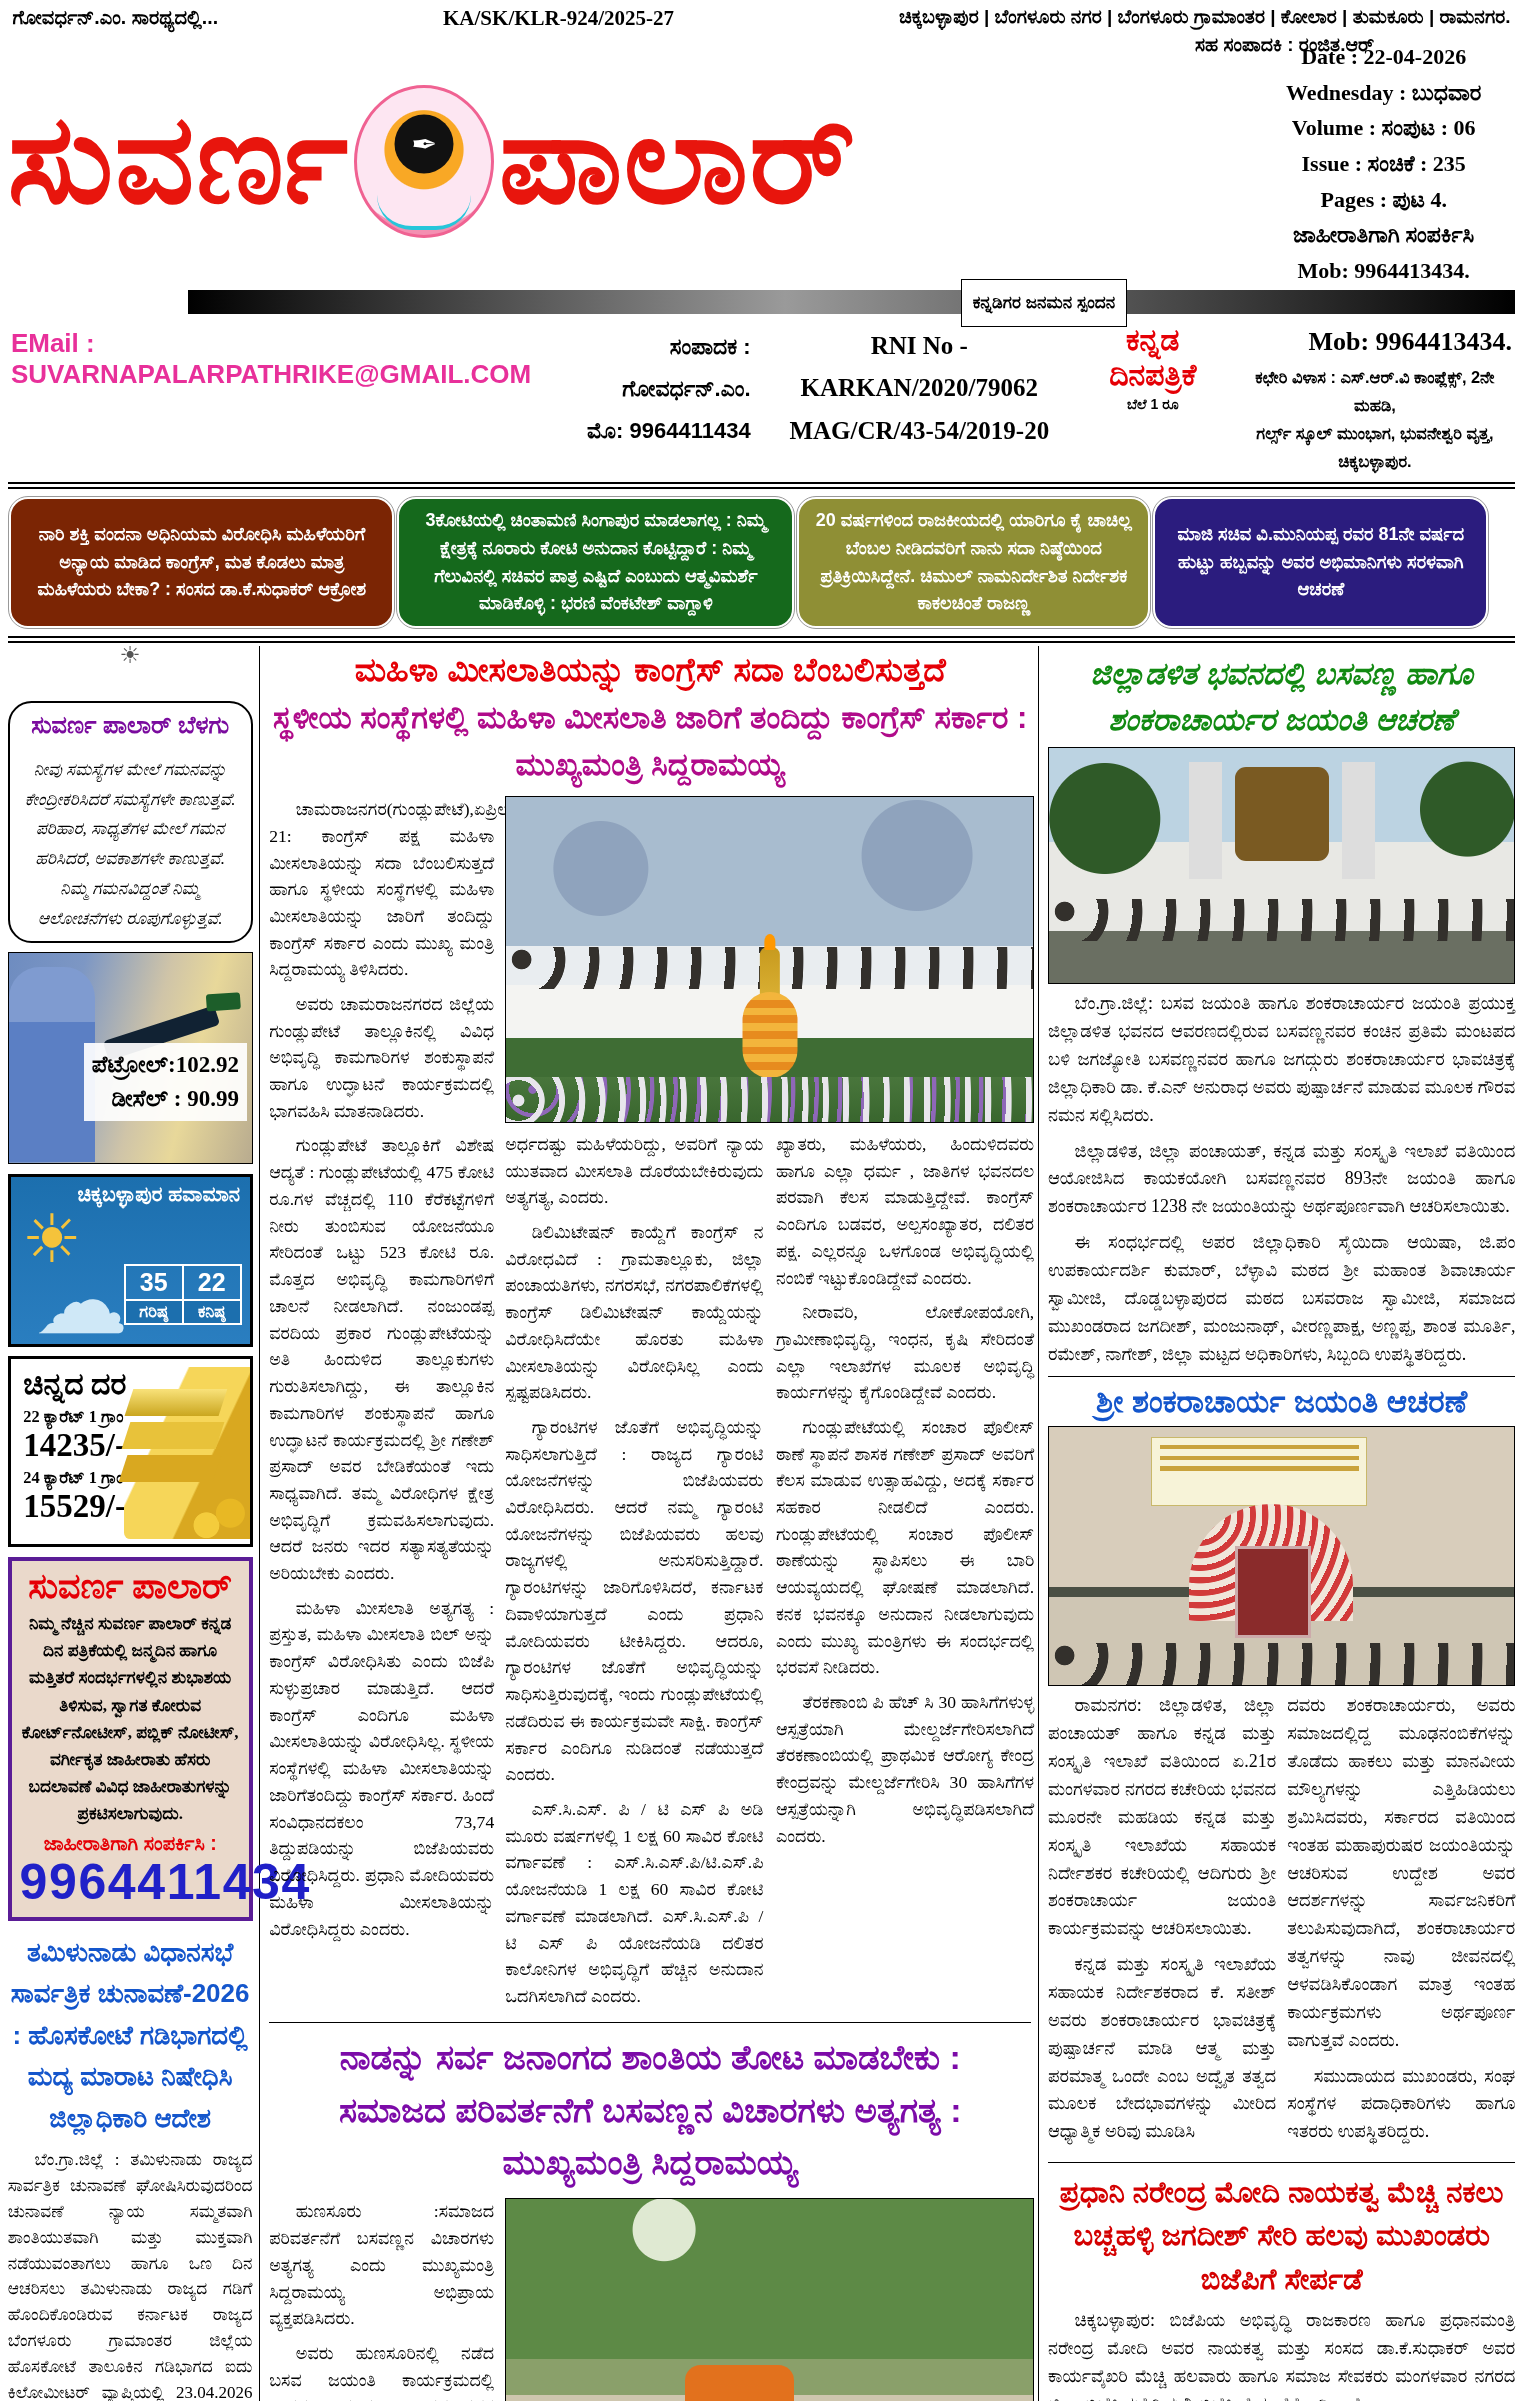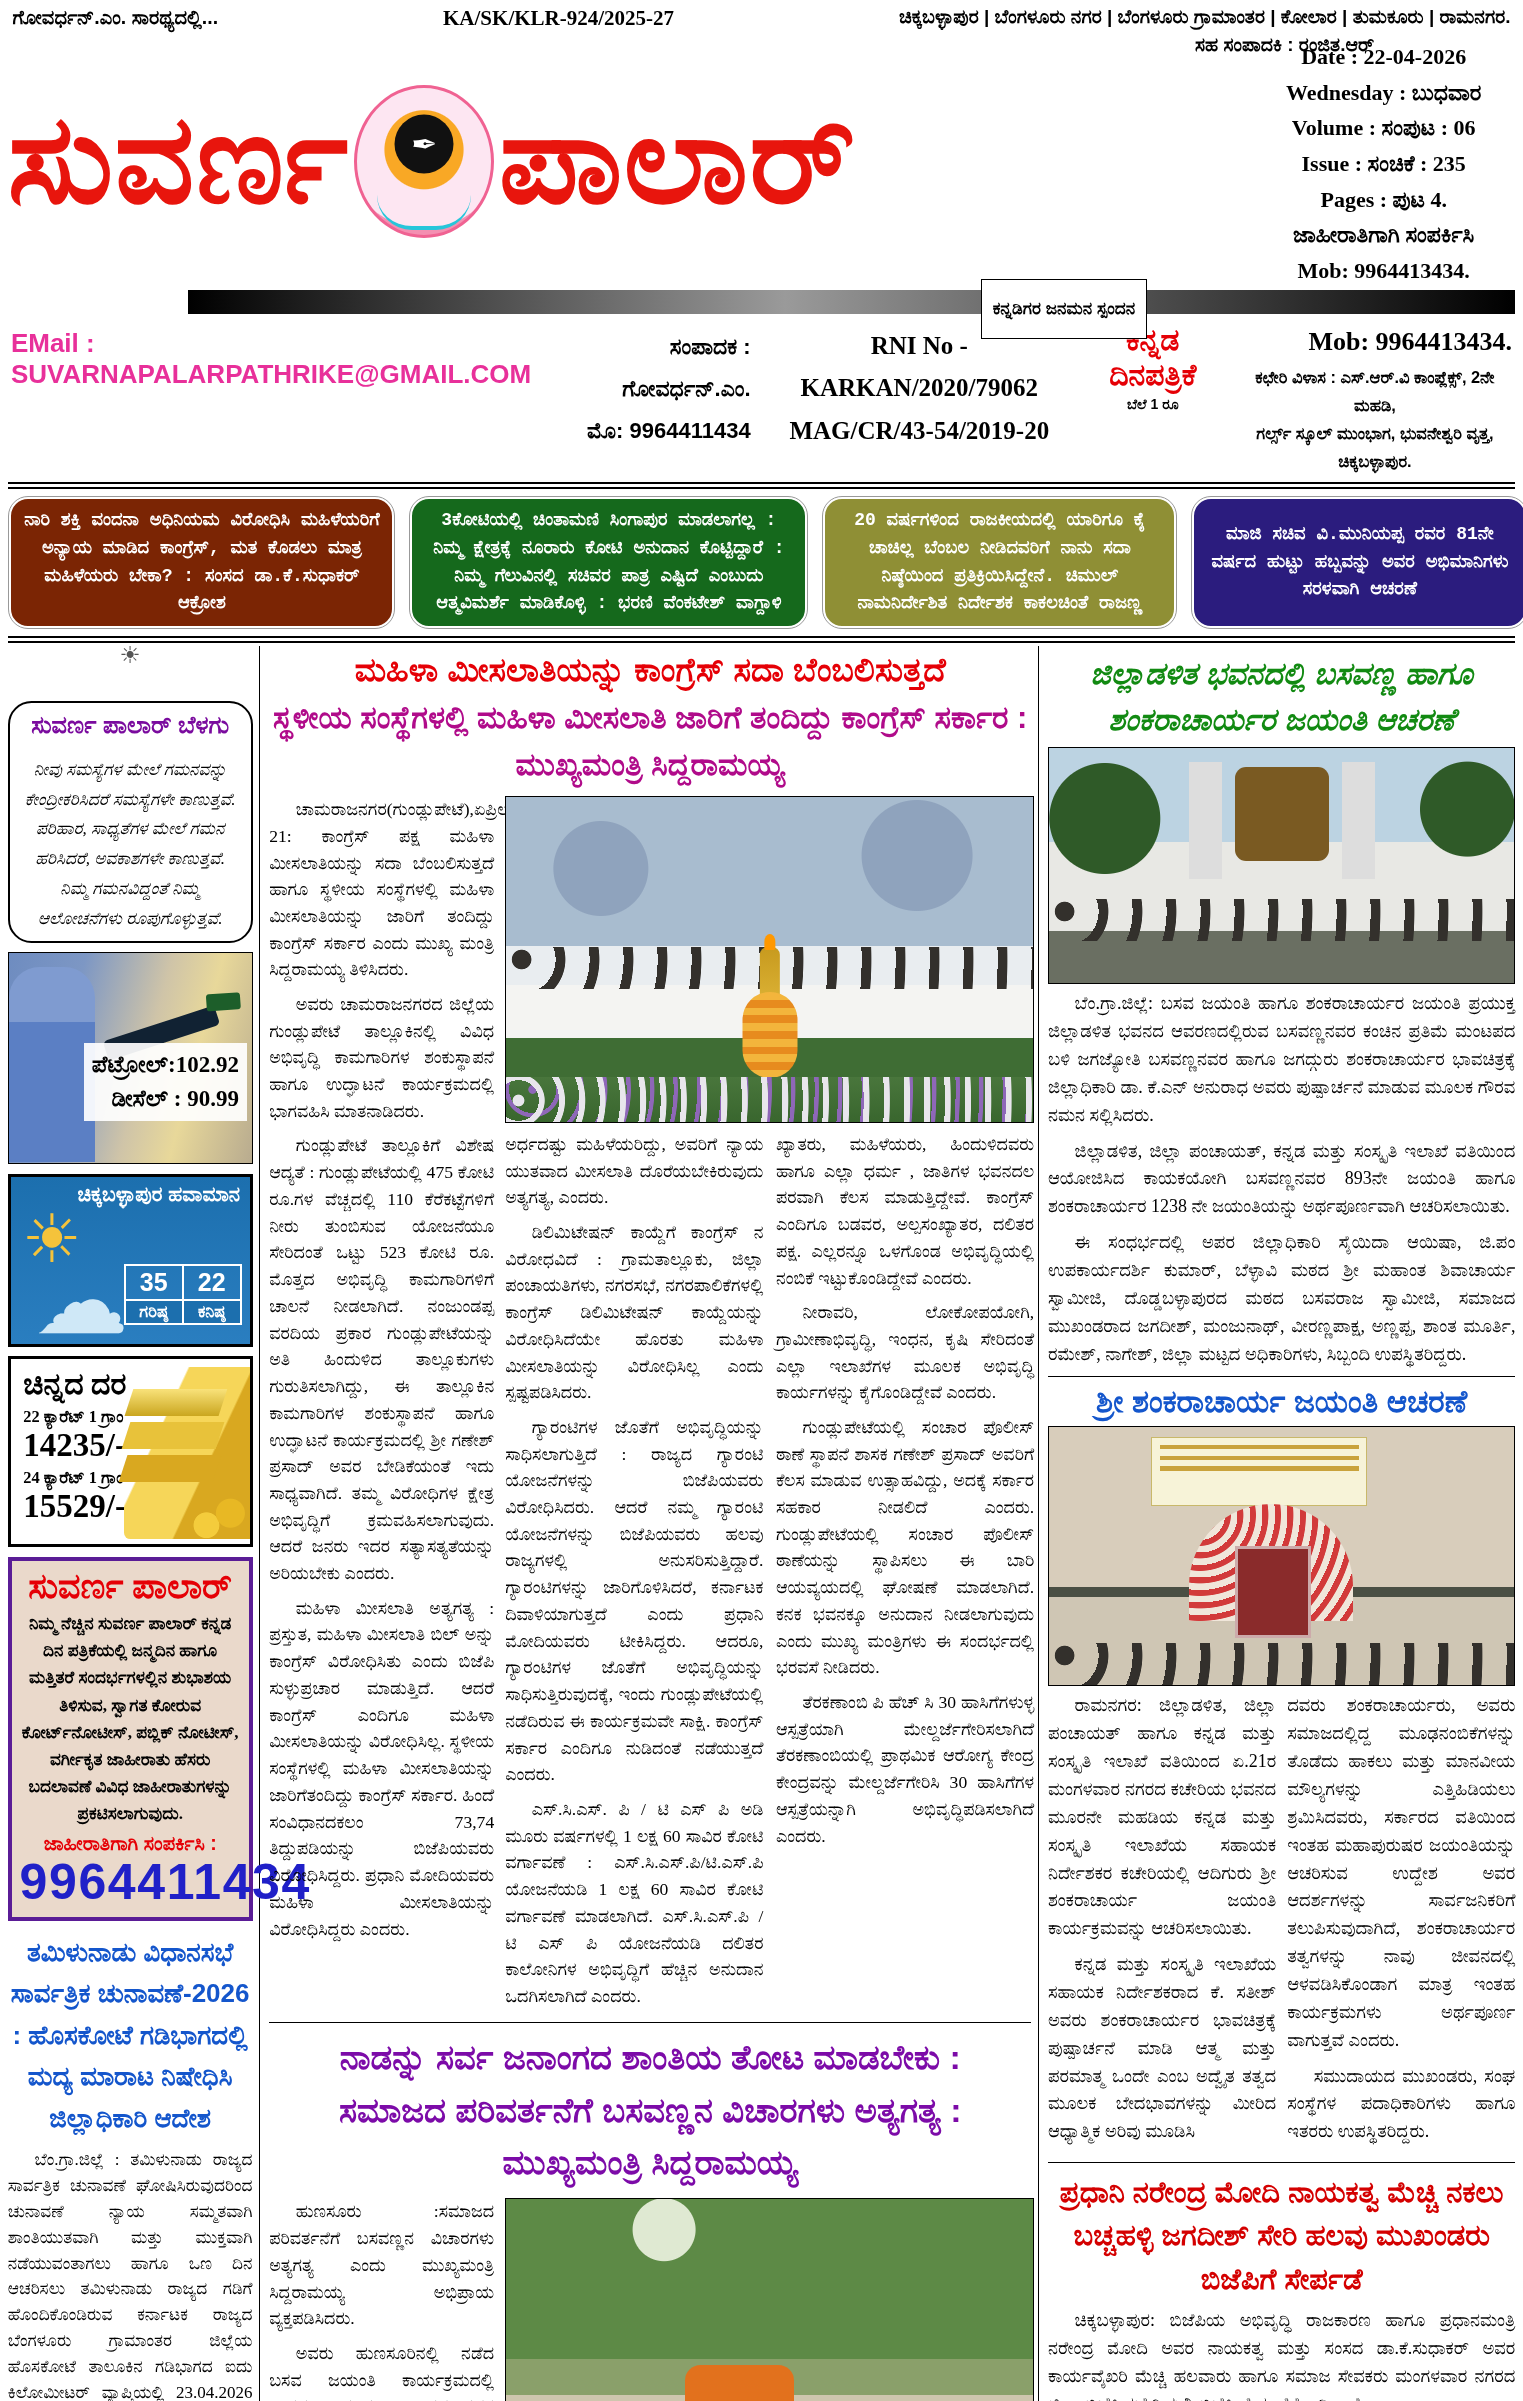--- a/index.html
+++ b/index.html
@@ -11,36 +11,36 @@
   .hdr-top .reg{font-family:"Liberation Serif",serif;font-size:21px;}
   .hdr-top .districts{font-size:19px;}
   .co-editor{text-align:right;font-weight:bold;font-size:19px;padding:1.6px 141px 0 0;}
   .masthead{display:flex;align-items:center;margin-top:-22px;}
   .mast-word{color:#e8150d;font-family:"Liberation Serif",serif;font-weight:bold;font-size:124px;letter-spacing:1.6px;line-height:1.05;white-space:nowrap;}
   .logo{width:134px;height:147px;border-radius:50%;background:radial-gradient(circle at 50% 42%,#f9a825 0 36%,#fde6f2 37% 72%,#f48fb1 73% 82%,#fff 83%);border:3.1px solid #f06292;margin:0 4.7px;position:relative;flex:0 0 auto;}
   .logo .book{position:absolute;left:50%;top:38%;transform:translate(-50%,-50%);width:59px;height:59px;border-radius:50%;background:#111;display:flex;align-items:center;justify-content:center;color:#fff;font-size:31px;}
   .logo .pages-arc{position:absolute;left:50%;bottom:4.7px;transform:translateX(-50%);width:94px;height:31px;border-bottom:4.7px solid #26c6da;border-radius:0 0 47px 47px;}
   .info-panel{margin-left:auto;width:263px;text-align:center;font-family:"Liberation Serif",serif;font-weight:bold;font-size:22px;line-height:1.62;padding-top:4.7px;}
   .grad-bar{height:23.5px;background:linear-gradient(90deg,#000,#9a9a9a 45%,#000);position:relative;margin:1.6px 0 0 180px;}
-  .tagline-box{position:absolute;right:368px;top:-11px;background:#fff;border:1.6px solid #000;padding:19px 11px;font-weight:bold;font-size:17px;}
+  .tagline-box{position:absolute;right:388px;top:-11px;background:#fff;border:1.6px solid #000;padding:13px 11px;font-weight:bold;font-size:17px;}
   .strip{display:flex;align-items:flex-start;gap:20.3px;padding:6.3px 3.1px 4.7px 3.1px;}
   .brand-block{min-width:438px;}
   .brand-en{color:#2a2ac8;font-weight:bold;font-size:43px;font-family:"Liberation Sans",sans-serif;letter-spacing:0.8px;}
   .brand-en .suffix{font-size:28px;}
   .email{color:#e8309a;font-weight:bold;font-size:26px;margin-top:7.8px;}
   .editor-block{font-weight:bold;font-size:22px;text-align:right;line-height:1.9;padding-top:6.3px;}
   .rni-block{font-family:"Liberation Serif",serif;font-weight:bold;font-size:25px;text-align:center;line-height:1.7;padding-top:4.7px;}
   .daily-block{text-align:center;padding-top:3.1px;}
   .daily{color:#e50006;font-weight:bold;font-size:30px;}
   .price{font-weight:bold;font-size:14px;margin-top:3px;}
   .office-block{text-align:center;font-size:16.4px;font-weight:bold;line-height:1.7;margin-left:auto;}
   .office-mob{font-family:"Liberation Serif",serif;font-size:26px;font-weight:bold;text-align:right;}
   .dbl-rule{border-top:2.3px solid #000;border-bottom:2.3px solid #000;height:3.1px;margin:1.6px 0;}
   
-  .notices{display:grid;grid-template-columns:385px 397px 353px 335px;gap:16px;padding:6.3px 1.6px;font-family:Liberation Mono, monospace;}
+  .notices{display:grid;grid-template-columns:385px 397px 353px 335px;gap:3px;padding:6.3px 1.6px;}
   .notice{border-radius:19px;color:#fff;font-weight:bold;font-size:18px;line-height:1.55;display:flex;align-items:center;justify-content:center;text-align:center;padding:7.8px 12.5px;box-sizing:border-box;min-height:100px;border:2.3px solid #fff;outline:1.6px solid #999;}
   .n0{background:#7b2504;}.n1{background:#15691c;}.n2{background:#8f8f35;}.n3{background:#2b1c7e;}
   
   .main{display:grid;grid-template-columns:252px 771px 469px;column-gap:7.8px;margin-top:3.1px;}
   .colL{border-right:1.6px solid #000;padding-right:6.3px;}
   .colC{border-right:1.6px solid #000;padding:0 6.3px 0 1.6px;}
   .colR{padding-left:1.6px;}
   p{margin:0 0 7.8px 0;}
   .body-txt{font-family:"Liberation Serif",serif;font-size:17.6px;line-height:1.52;text-align:justify;}
   .indent{text-indent:26.6px;}

